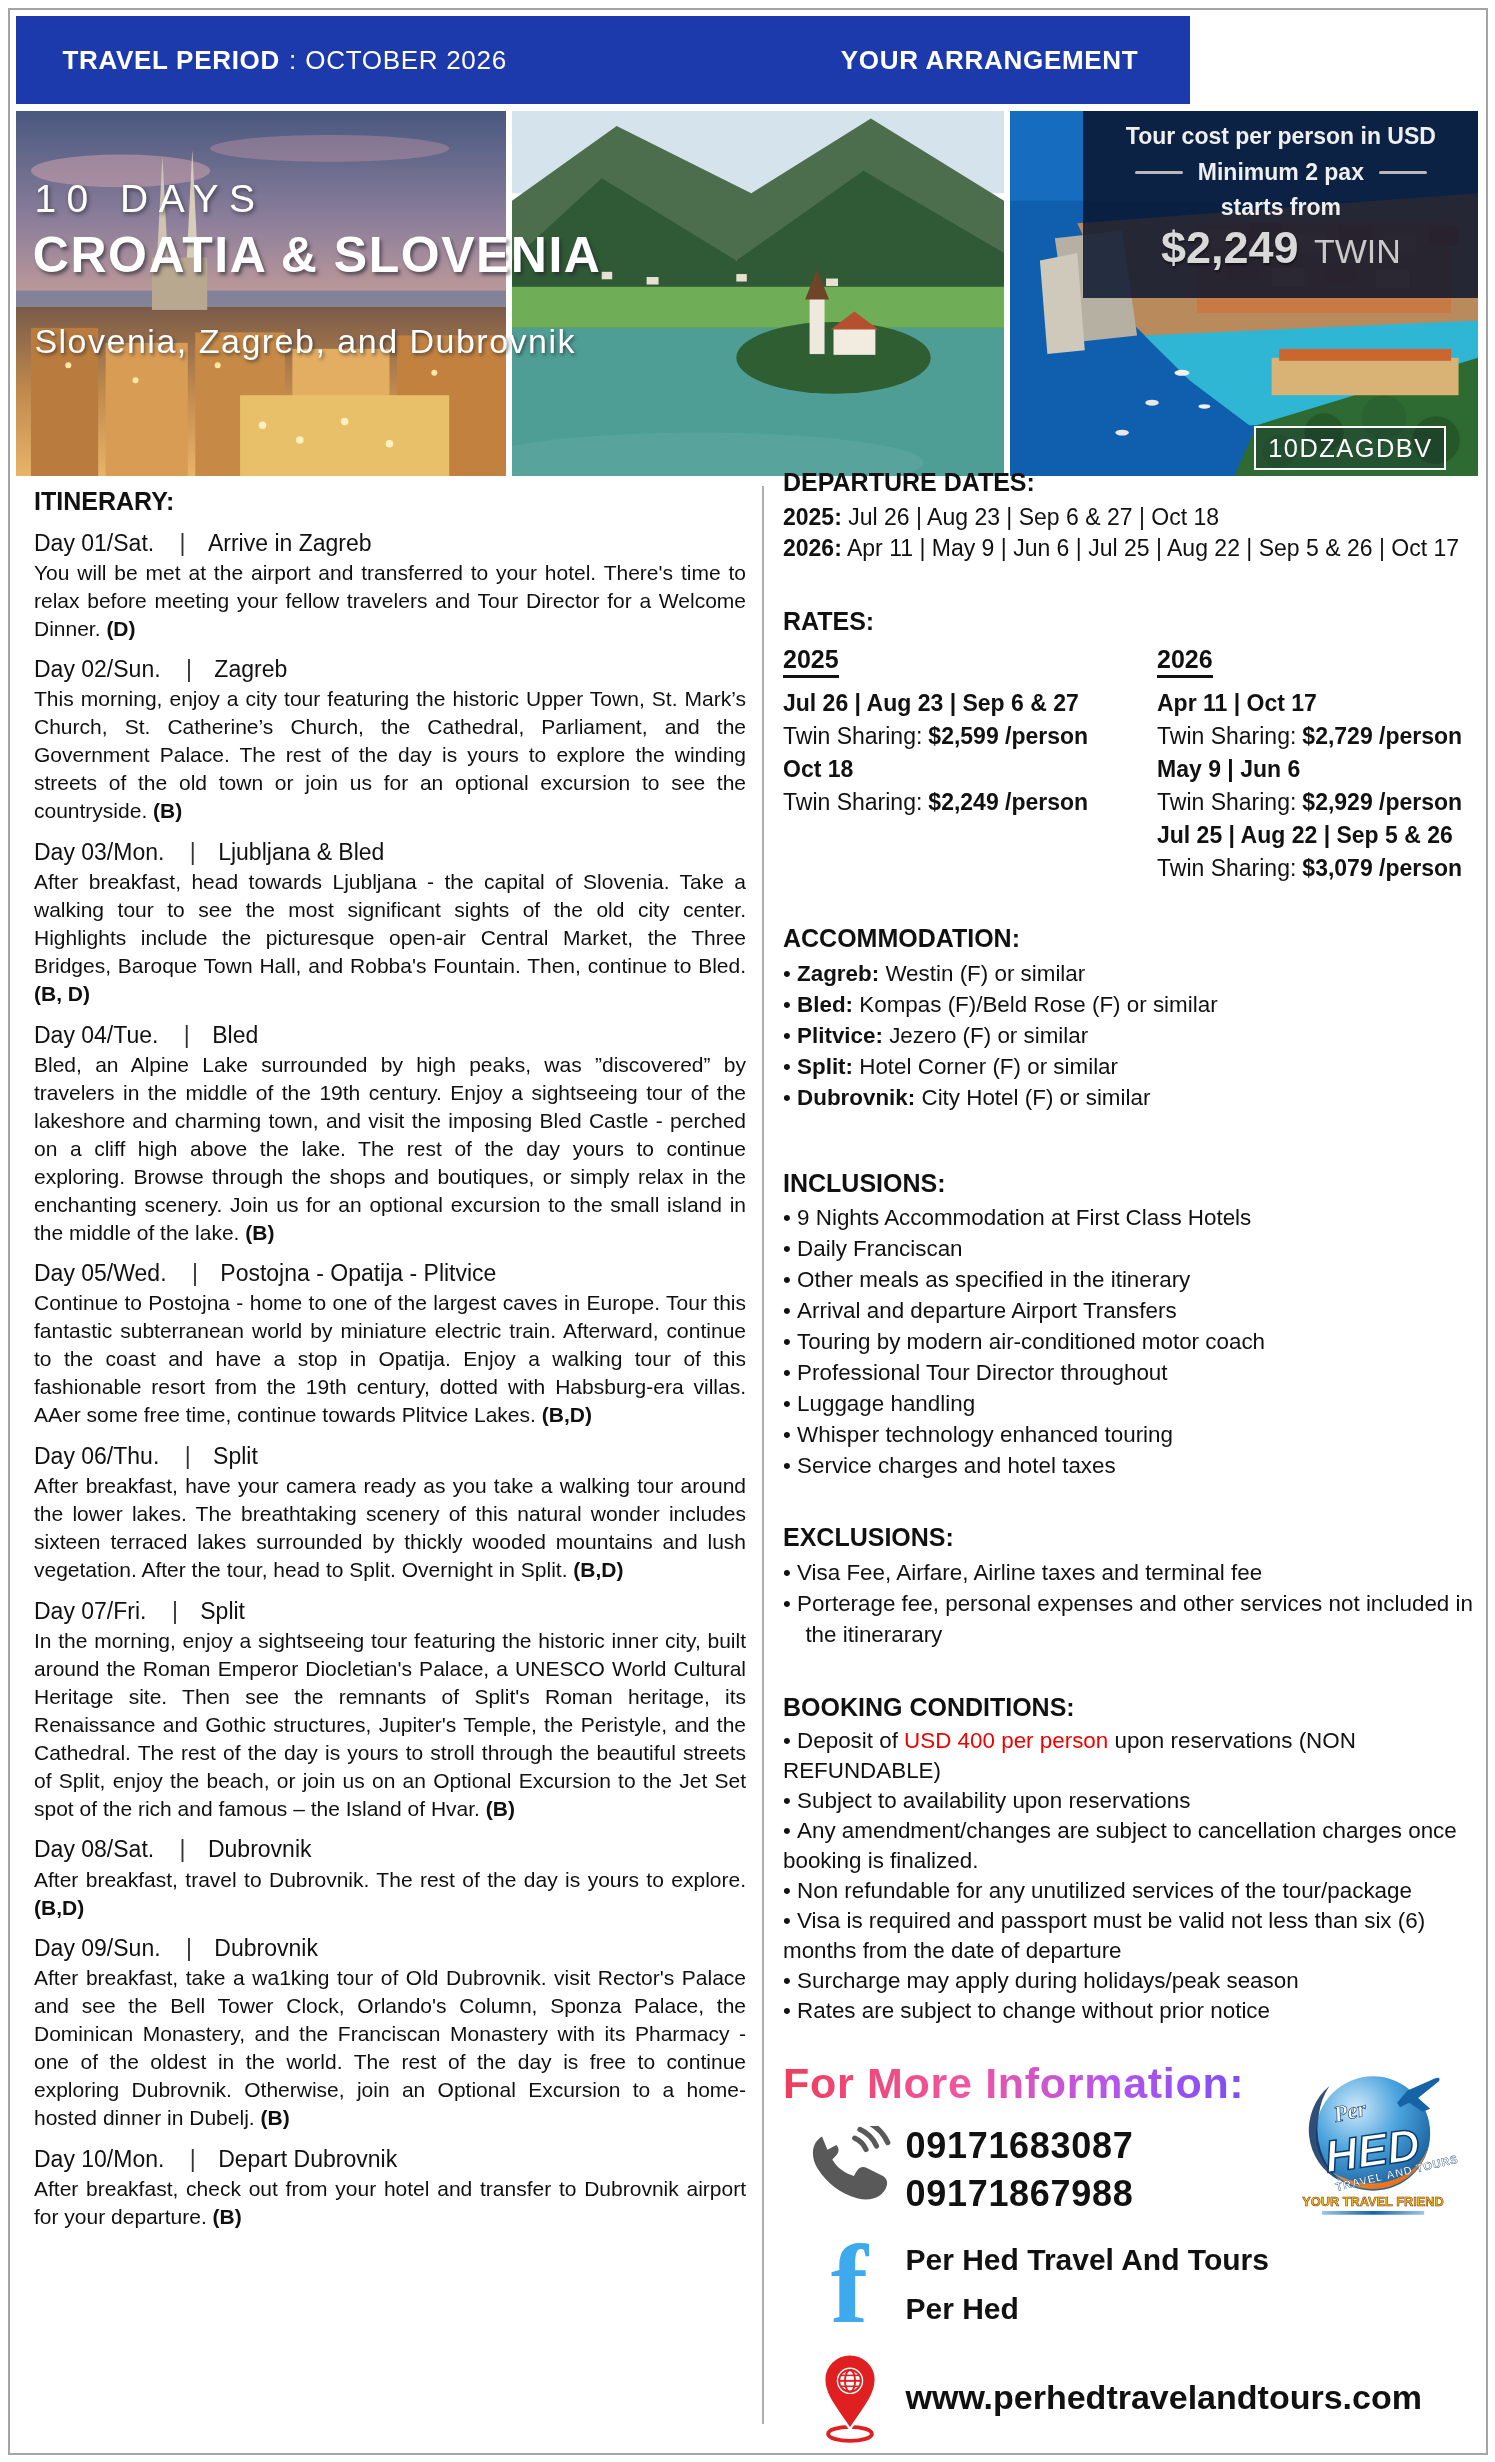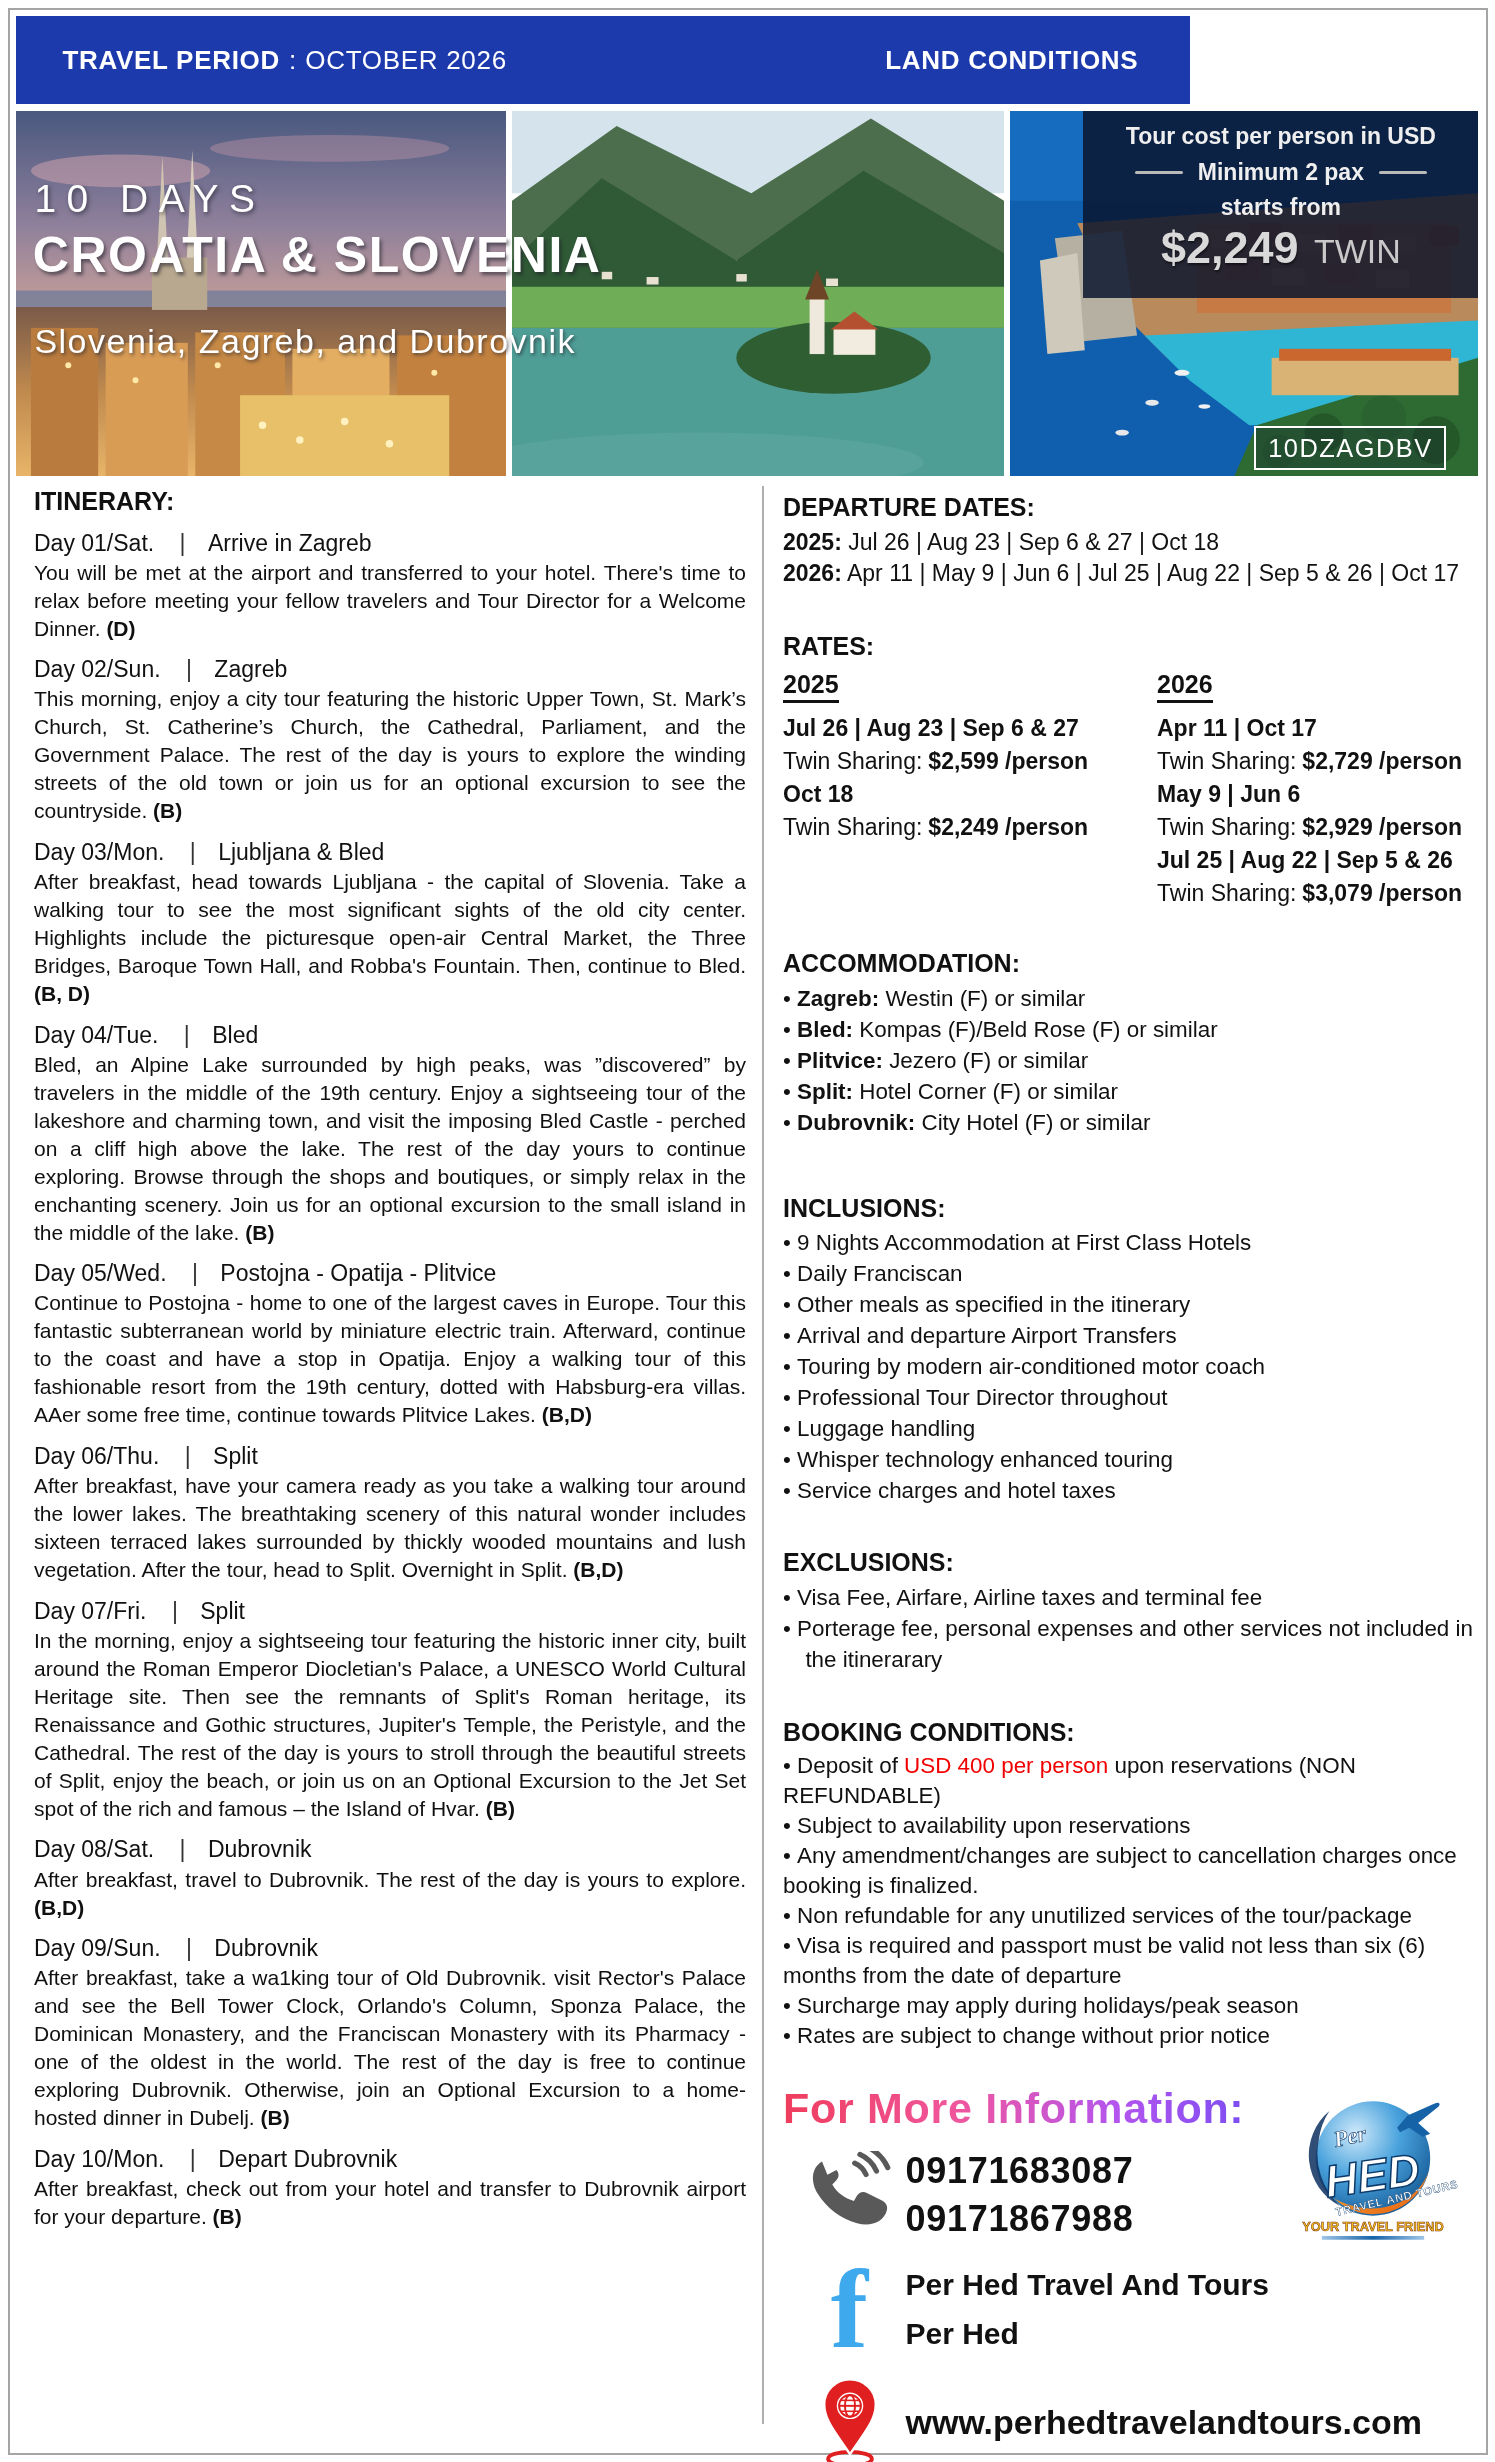--- a/index.html
+++ b/index.html
@@ -39,21 +39,21 @@
             display:flex;align-items:center;justify-content:center;}
   
   .divider{position:absolute;left:762px;top:486px;width:1.5px;height:1938px;background:#aeaeae;}
   .col-left{position:absolute;left:34px;top:487px;width:712px;}
   .itin-head{font-size:25px;font-weight:800;margin:0 0 6px 0;}
   .day{margin-top:13.5px;}
   .day-head{font-size:23px;font-weight:400;}
   .day-pipe::before{content:"|";font-weight:300;color:#333;margin:0 22.4px 0 25.4px;}
   .day-body{margin:2.2px 0 0 0;font-size:21px;line-height:28px;text-align:justify;color:#101010;}
   .meals{font-weight:700;}
-  .col-right{position:absolute;left:783px;top:493px;width:697px;}
+  .col-right{position:absolute;left:783px;top:468px;width:697px;}
   .sec-head{font-size:25px;font-weight:800;margin:0 0 4.5px 0;}
   .dep-line{font-size:23px;line-height:31px;}
   .dep-line b{font-weight:700;}
   .rates{margin-top:43px;}
   .rates-grid{display:flex;margin-top:9px;}
   .rc1{width:374px;} .rc2{width:323px;}
   .year{display:inline-block;font-size:25px;font-weight:800;border-bottom:3px solid #111;
         padding-bottom:1.5px;margin-bottom:9px;}
   .r-dates{font-size:23px;font-weight:700;line-height:33px;}
   .r-price{font-size:23px;line-height:33px;}
@@ -84,21 +84,21 @@
 </style>
 </head>
 <body>
 
 <div class="frame"></div>
 
 <div class="banner">
   <div>
     <span class="bold">TRAVEL PERIOD</span><span class="sep">:</span><span class="val">OCTOBER 2026</span>
   </div>
-  <div class="bold">LAND CONDITIONS</div>
+  <div class="bold">YOUR ARRANGEMENT</div>
 </div>
 
 <div class="hero">
   <div class="photo p1">
     <svg viewBox="0 0 656 488" preserveAspectRatio="none">
       <defs>
         <linearGradient id="sky1" x1="0" y1="0" x2="0" y2="1">
           <stop offset="0" stop-color="#49587f"></stop>
             <stop offset="0.55" stop-color="#8d7f9b"></stop>
             <stop offset="1" stop-color="#c9a098"></stop>

